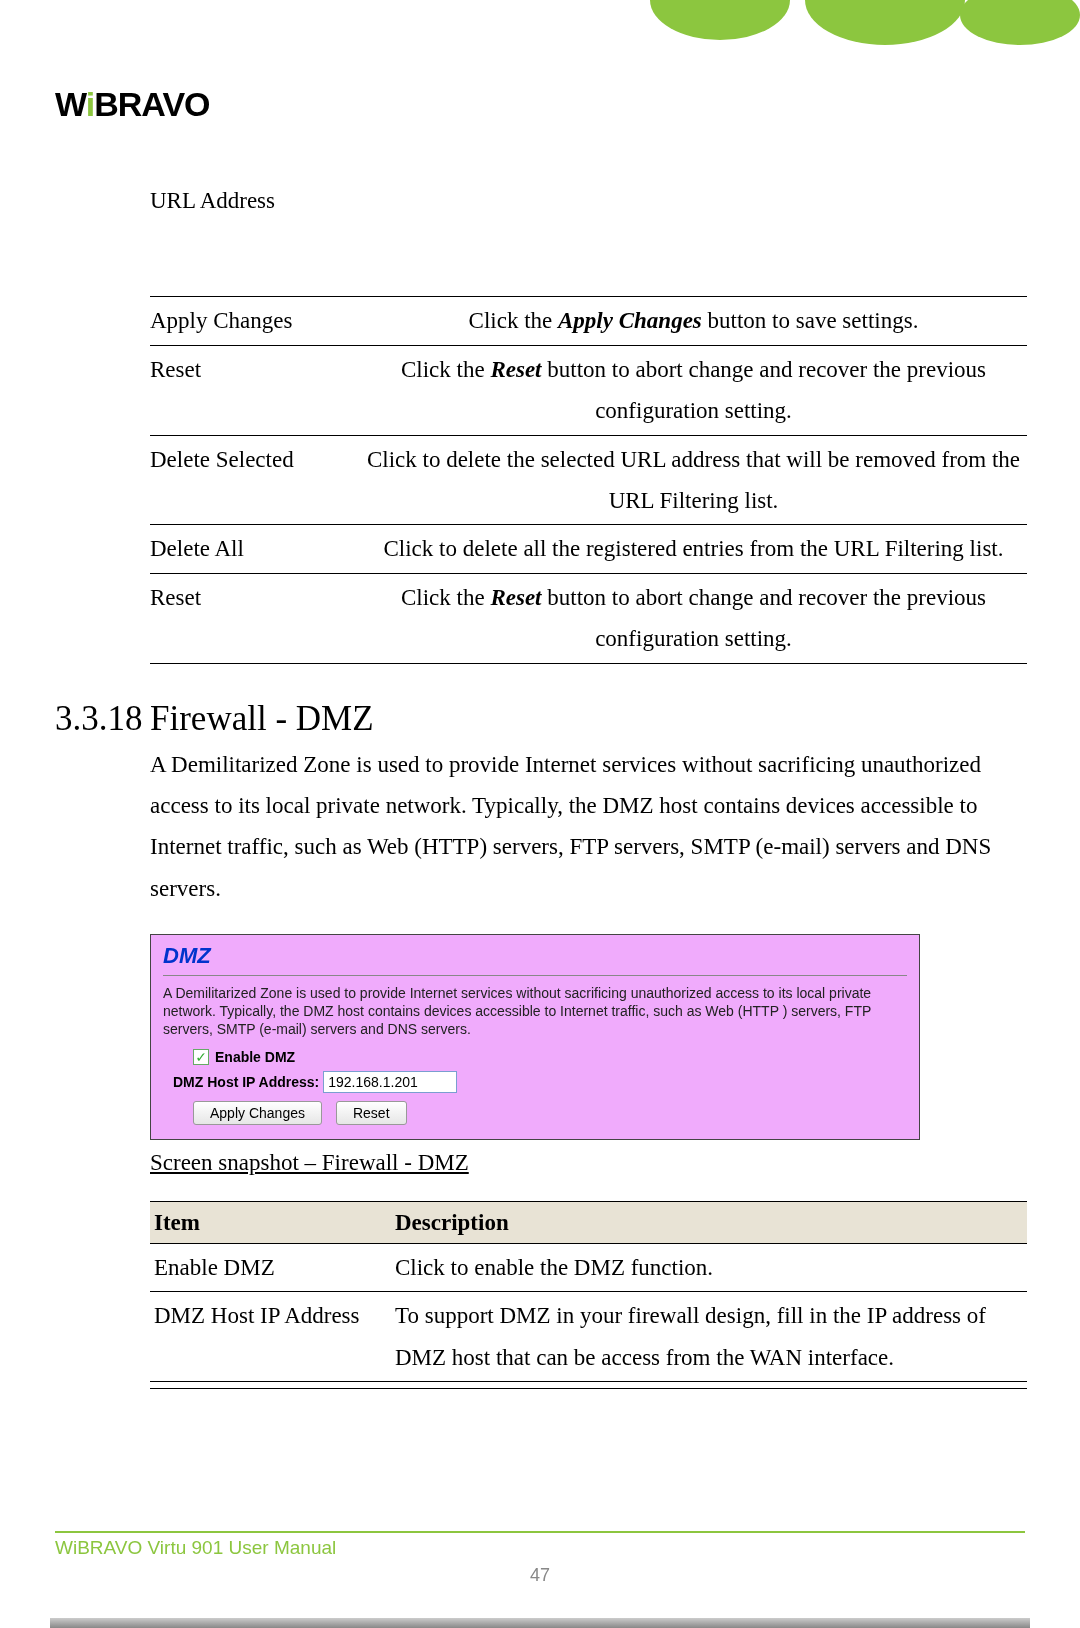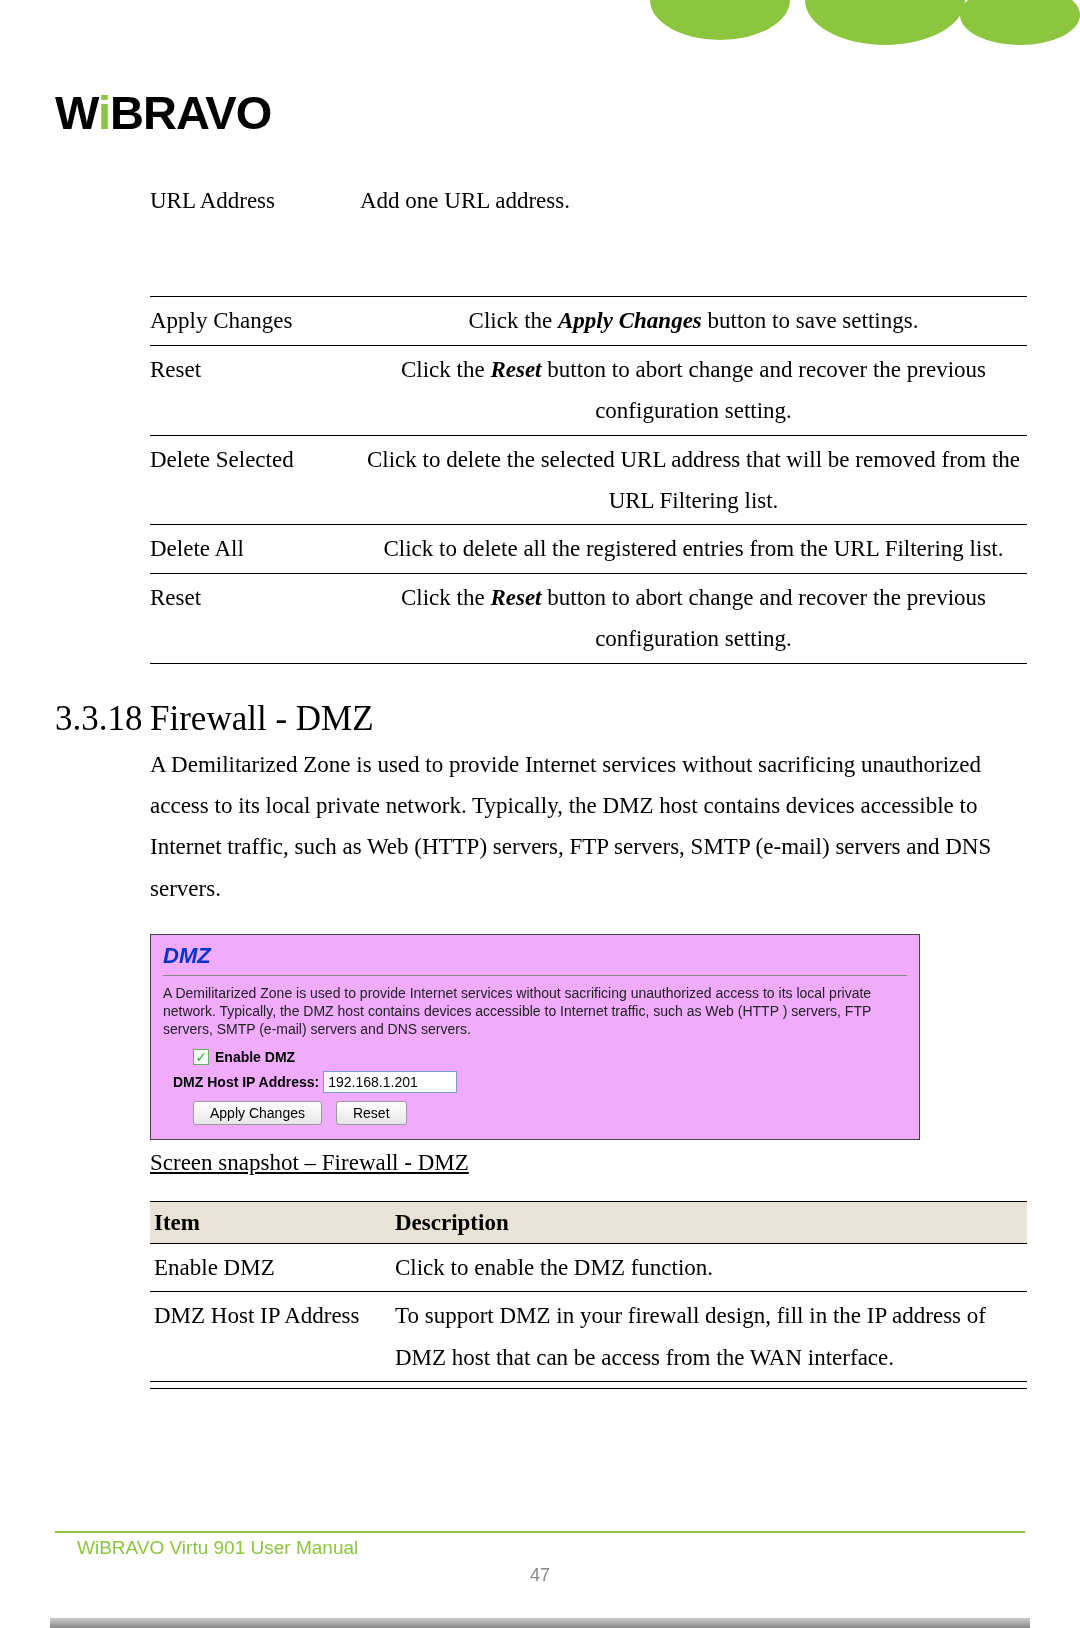--- a/index.html
+++ b/index.html
@@ -9,21 +9,21 @@
     font-family: "Times New Roman", serif;
     background: #fff;
     position: relative;
     color: #000;
   }
   .top-shapes { position: absolute; top: 0; right: 0; width: 500px; height: 50px; overflow: hidden; }
   .dot1 { position: absolute; top: -40px; left: 70px; width: 140px; height: 80px; background: #8cc63f; border-radius: 50%; }
   .dot2 { position: absolute; top: -45px; left: 225px; width: 160px; height: 90px; background: #8cc63f; border-radius: 50%; }
   .dot3 { position: absolute; top: -15px; right: 0; width: 120px; height: 60px; background: #8cc63f; border-radius: 50%; }
 
-  .logo { position: absolute; top: 85px; left: 55px; font-family: Arial, sans-serif; font-size: 47px; font-weight: bold; letter-spacing: -1px; }
+  .logo { position: absolute; top: 85px; left: 55px; font-family: Arial, sans-serif; font-size: 34px; font-weight: bold; letter-spacing: -1px; }
   .logo .wi { color: #000; }
   .logo .i-dot { color: #8cc63f; }
 
   .page { position: absolute; top: 180px; left: 55px; right: 53px; }
 
   .simple-row { display: flex; font-size: 23px; line-height: 1.8; }
   .simple-row .col-left { width: 210px; flex-shrink: 0; margin-left: 95px; }
   .simple-row .col-right { flex: 1; }
 
   .tbl { margin-left: 95px; margin-top: 75px; font-size: 23px; line-height: 1.8; }
@@ -61,21 +61,21 @@
   .caption { margin-left: 95px; margin-top: 10px; font-size: 23px; text-decoration: underline; }
 
   .tbl2 { margin-left: 95px; margin-top: 25px; font-size: 23px; line-height: 1.8; }
   .tbl2 .hrow { display: flex; border-top: 1px solid #000; border-bottom: 1px solid #000; background: #e8e3d5; font-weight: bold; align-items: flex-end; }
   .tbl2 .row { display: flex; border-bottom: 1px solid #000; padding: 3px 0; }
   .tbl2 .col-left { width: 245px; flex-shrink: 0; padding-left: 4px; }
   .tbl2 .col-right { flex: 1; }
 
   .footer { position: absolute; bottom: 42px; left: 55px; right: 55px; }
   .footer-line { border-top: 2px solid #8cc63f; margin-bottom: 4px; }
-  .footer-text { color: #8cc63f; font-family: Arial, sans-serif; font-size: 19px; margin-left: 22px; }
+  .footer-text { color: #8cc63f; font-family: Arial, sans-serif; font-size: 19px; }
   .page-num { text-align: center; color: #888; font-family: Arial, sans-serif; font-size: 18px; margin-top: 6px; }
   .bottom-bar { position: absolute; bottom: 0; left: 50px; right: 50px; height: 10px; background: linear-gradient(#ccc,#888); }
 
   .bold-italic { font-weight: bold; font-style: italic; }
 </style>
 </head>
 <body>
 
 <div class="top-shapes">
   <div class="dot1"></div>
@@ -84,21 +84,20 @@
 </div>
 
 <div class="logo">
   <span class="wi">W</span><span class="i-dot">i</span><span class="wi">BRAVO</span>
 </div>
 
 <div class="page">
 
   <div class="simple-row">
     <div class="col-left">URL Address</div>
-    <div class="col-right">Add one URL address.</div>
   </div>
 
   <div class="tbl">
     <div class="row">
       <div class="col-left">Apply Changes</div>
       <div class="col-right"><span>Click the </span><span class="bold-italic">Apply Changes</span><span> button to save settings.</span></div>
     </div>
     <div class="row">
       <div class="col-left">Reset</div>
       <div class="col-right"><span>Click the </span><span class="bold-italic">Reset</span><span> button to abort change and recover the previous configuration setting.</span></div>

